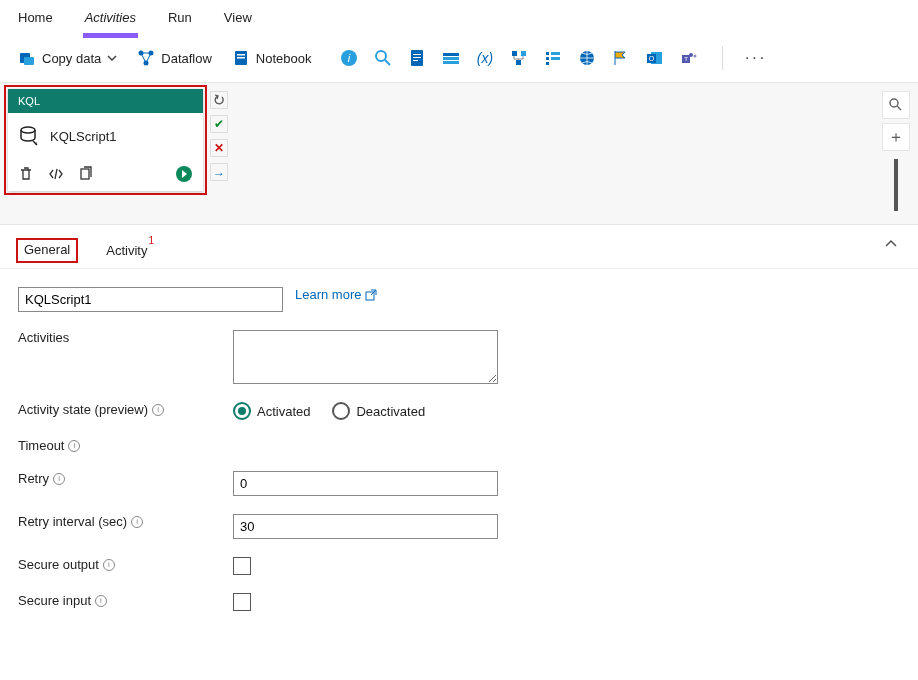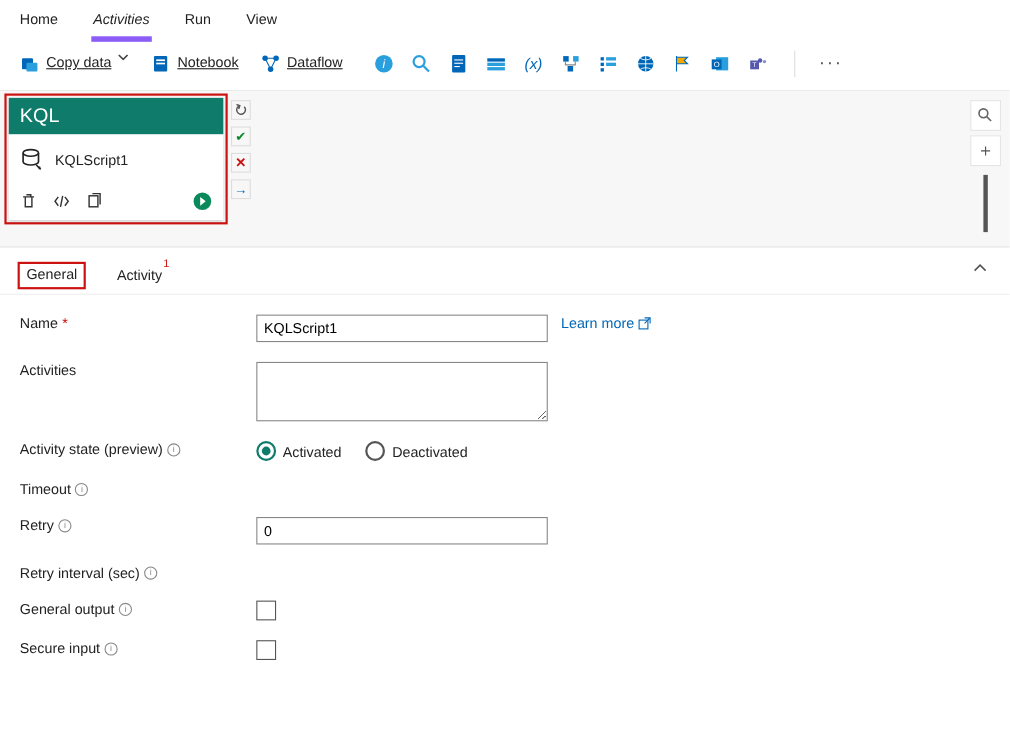--- a/index.html
+++ b/index.html
@@ -5,32 +5,32 @@
   * { box-sizing: border-box; margin: 0; padding: 0; font-family: "Segoe UI", Arial, sans-serif; }
   body { width: 918px; height: 680px; background: #fff; font-size: 13px; color: #222; overflow: hidden; position: relative; }
 
   
   .top-tabs { display: flex; gap: 28px; padding: 8px 16px 0 16px; }
   .top-tab { padding: 2px 2px 8px 2px; cursor: pointer; font-size: 13px; color: #222; }
   .top-tab.active { border-bottom: 5px solid #8b5cf6; font-weight: 400; font-style: italic; }
 
   
   .toolbar { display: flex; align-items: center; gap: 4px; padding: 6px 10px 10px 10px; border-bottom: 1px solid #e5e5e5; }
-  .tool-btn { display: flex; align-items: flex-start; gap: 6px; padding: 5px 8px; cursor: pointer; border-radius: 2px; text-decoration: underline; }
+  .tool-btn { display: flex; align-items: center; gap: 6px; padding: 5px 8px; cursor: pointer; border-radius: 2px; }
   .tool-label { font-size: 13px; }
   .chevron-down { width: 10px; height: 6px; }
   .tool-icon { width: 18px; height: 18px; display: flex; align-items: center; justify-content: center; }
   .icon-row { display: flex; gap: 16px; margin-left: 16px; align-items: center; }
   .sep { width: 1px; height: 24px; background: #ddd; margin: 0 8px; }
 
   
   .canvas { height: 142px; background: #f7f7f7; border-bottom: 1px solid #e5e5e5; position: relative; }
   .activity-card-wrap { position: absolute; top: 2px; left: 4px; border: 2px solid #c11; padding: 2px; }
   .activity-card { width: 195px; background: #fff; box-shadow: 0 1px 3px rgba(0,0,0,0.2); }
-  .card-header { background: #0f7c6b; color: #fff; padding: 6px 10px; font-size: 18px; }
+  .card-header { background: #0f7c6b; color: #fff; padding: 6px 10px; font-size: 11px; }
   .card-body { display: flex; align-items: center; gap: 10px; padding: 12px 10px; }
   .card-footer { display: flex; align-items: center; gap: 14px; padding: 6px 10px 8px 10px; }
   .footer-spacer { flex: 1; }
   .side-icons { position: absolute; top: 8px; left: 210px; display: flex; flex-direction: column; gap: 6px; }
   .side-icon { width: 18px; height: 18px; background: #f7f7f7; border: 1px solid #ddd; display: flex; align-items: center; justify-content: center; font-size: 12px; }
   .canvas-right { position: absolute; top: 8px; right: 8px; display: flex; flex-direction: column; gap: 4px; }
   .canvas-btn { width: 28px; height: 28px; background: #fff; border: 1px solid #e5e5e5; display: flex; align-items: center; justify-content: center; font-size: 16px; color: #555; cursor: pointer; }
   .canvas-vbar { width: 4px; height: 52px; background: #555; margin: 4px auto 0 auto; }
 
   
@@ -80,37 +80,37 @@
     <span class="tool-label">Copy data</span>
     <span>
       <svg class="chevron-down" viewBox="0 0 10 6">
           <path d="M1 1 L5 5 L9 1" stroke="#444" stroke-width="1.5" fill="none"></path>
         </svg>
     </span>
   </div>
   <div class="tool-btn">
     <span class="tool-icon">
       <svg width="18" height="18">
-          <rect x="3" y="2" width="12" height="14" rx="1" fill="#0067b8"></rect>
-          <rect x="5" y="5" width="8" height="1.5" fill="#fff"></rect>
-          <rect x="5" y="8" width="8" height="1.5" fill="#fff"></rect>
-        </svg>
-    </span>
-    <span class="tool-label">Notebook</span>
-  </div>
-  <div class="tool-btn">
-    <span class="tool-icon">
-      <svg width="18" height="18">
           <circle cx="4" cy="4" r="2.5" fill="#0067b8"></circle>
           <circle cx="14" cy="4" r="2.5" fill="#0067b8"></circle>
           <circle cx="9" cy="14" r="2.5" fill="#0067b8"></circle>
           <path d="M4 4 L14 4 M4 4 L9 14 M14 4 L9 14" stroke="#0067b8" stroke-width="1"></path>
         </svg>
     </span>
     <span class="tool-label">Dataflow</span>
+  </div>
+  <div class="tool-btn">
+    <span class="tool-icon">
+      <svg width="18" height="18">
+          <rect x="3" y="2" width="12" height="14" rx="1" fill="#0067b8"></rect>
+          <rect x="5" y="5" width="8" height="1.5" fill="#fff"></rect>
+          <rect x="5" y="8" width="8" height="1.5" fill="#fff"></rect>
+        </svg>
+    </span>
+    <span class="tool-label">Notebook</span>
   </div>
 
   <div class="icon-row">
     <span class="tool-icon">
         <svg width="18" height="18">
           <circle cx="9" cy="9" r="8" fill="#2a9fde"></circle>
           <text x="9" y="13" font-size="11" fill="#fff" text-anchor="middle" font-style="italic" font-family="serif">i</text>
         </svg>
       </span>
     <span class="tool-icon">
@@ -259,24 +259,20 @@
   <span class="chev-up">
       <svg width="14" height="10">
         <path d="M2 7 L7 2 L12 7" stroke="#555" stroke-width="1.5" fill="none"></path>
       </svg>
     </span>
 </div>
 
 <div class="form">
 
   <div class="form-row">
-    <div class="form-label">
-        <span>Name</span> 
-        <span class="req">*</span>
-      </div>
     <input class="form-input" value="KQLScript1" style="">
     <a class="learn-more">
       <span>Learn more</span>
       <svg width="12" height="12">
           <rect x="1" y="3" width="8" height="8" fill="none" stroke="#0067b8"></rect>
           <path d="M6 1 h5 v5 M11 1 l-5 5" stroke="#0067b8" fill="none"></path>
         </svg>
     </a>
   </div>
 
@@ -316,25 +312,26 @@
       </div>
     <input class="form-input" value="0" style="">
   </div>
 
 
   <div class="form-row">
     <div class="form-label">
         <span>Retry interval (sec)</span> 
         <span class="info-circle">i</span>
       </div>
-  </div>
-
-  <div class="form-row">
-    <div class="form-label">
-        <span>General output</span> 
+    <input class="form-input" value="30" style="">
+  </div>
+
+  <div class="form-row">
+    <div class="form-label">
+        <span>Secure output</span> 
         <span class="info-circle">i</span>
       </div>
     <div class="checkbox"></div>
   </div>
 
   <div class="form-row">
     <div class="form-label">
         <span>Secure input</span> 
         <span class="info-circle">i</span>
       </div>

